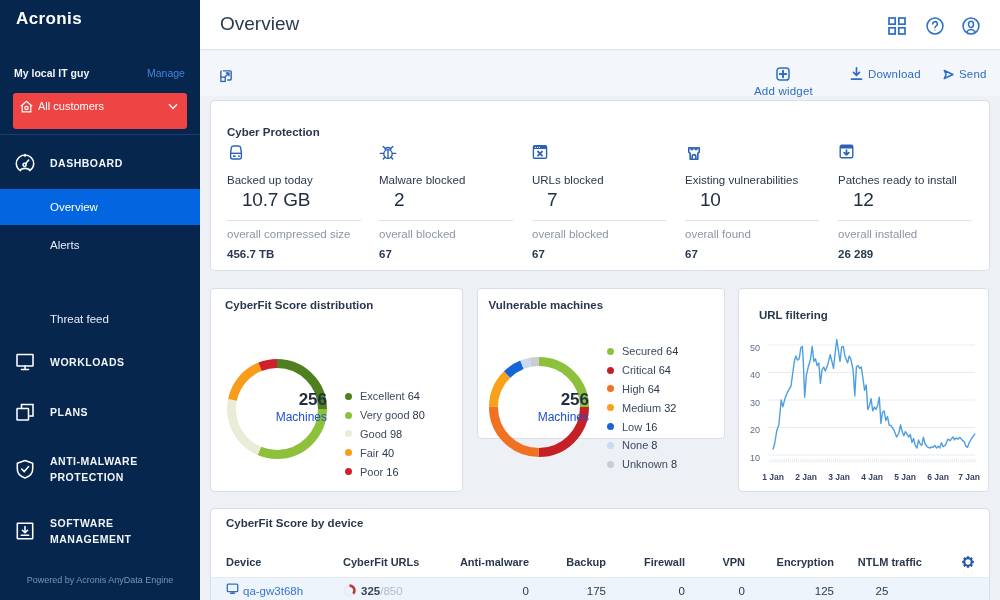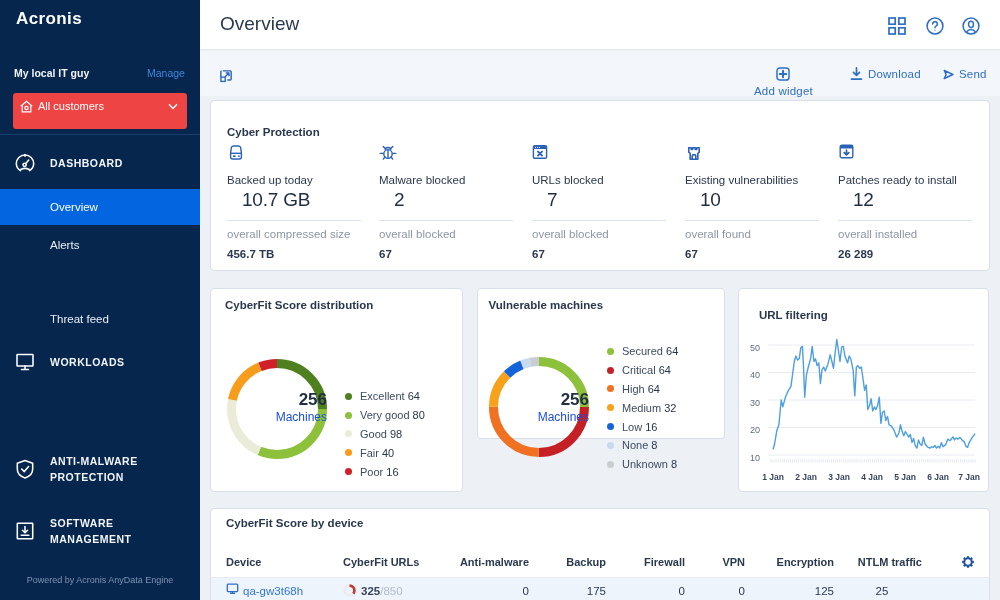--- a/index.html
+++ b/index.html
@@ -105,20 +105,27 @@
     </div>
 
   <div class="navsec" style="top:341px;">
     <svg class="ic" width="22" height="22" viewBox="0 0 22 22" fill="none" stroke="#ffffff" stroke-width="1.55">
       <rect x="3" y="3.5" width="16" height="11.5" rx="0.5"></rect>
       <path d="M11 15 V18.5 M7.5 18.5 H14.5" stroke-linecap="round"></path>
     </svg>
     <span class="lb">WORKLOADS</span>
   </div>
 
+  <div class="navsec" style="top:391px;">
+    <svg class="ic" width="22" height="22" viewBox="0 0 22 22" fill="none" stroke="#ffffff" stroke-width="1.55">
+      <rect x="3" y="7.5" width="11.5" height="11.5" rx="0.5"></rect>
+      <path d="M7.5 7.5 V3.5 H19 V15 H14.5" fill="none"></path>
+    </svg>
+    <span class="lb">PLANS</span>
+  </div>
 
   <div class="navsec" style="top:445px; height:48px;">
     <svg class="ic" width="22" height="22" viewBox="0 0 22 22" fill="none" stroke="#ffffff" stroke-width="1.55">
       <path d="M11 2.6 L18.7 5.3 V11 C18.7 15.8 15.3 18.6 11 20 C6.7 18.6 3.3 15.8 3.3 11 V5.3 Z" fill="none" stroke-linejoin="round"></path>
       <path d="M7.7 11 L10.3 13.6 L14.6 8.6" fill="none" stroke-linecap="round" stroke-linejoin="round"></path>
     </svg>
     <span class="lb" style="line-height:15.5px;">ANTI-MALWARE<br>PROTECTION</span>
   </div>
 
   <div class="navsec" style="top:507px; height:48px;">

